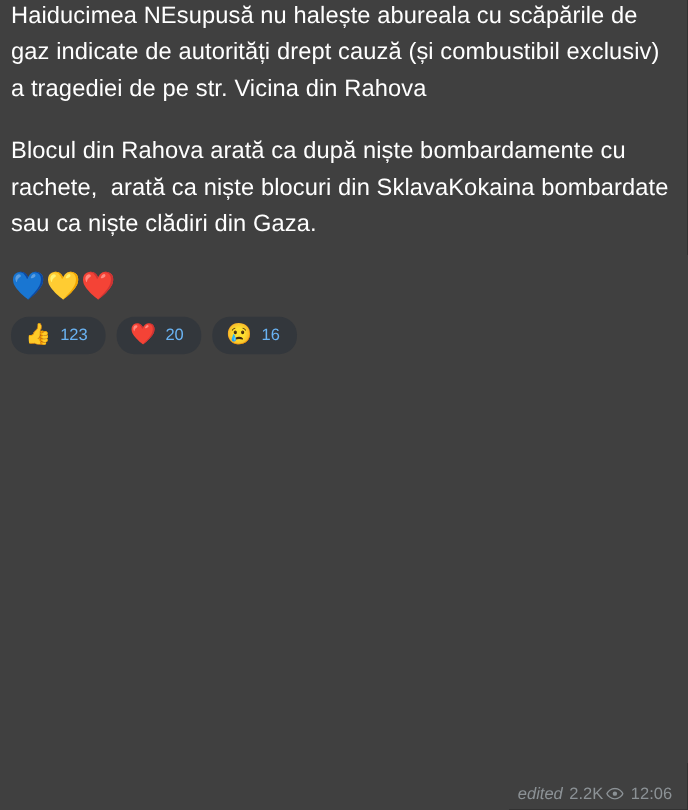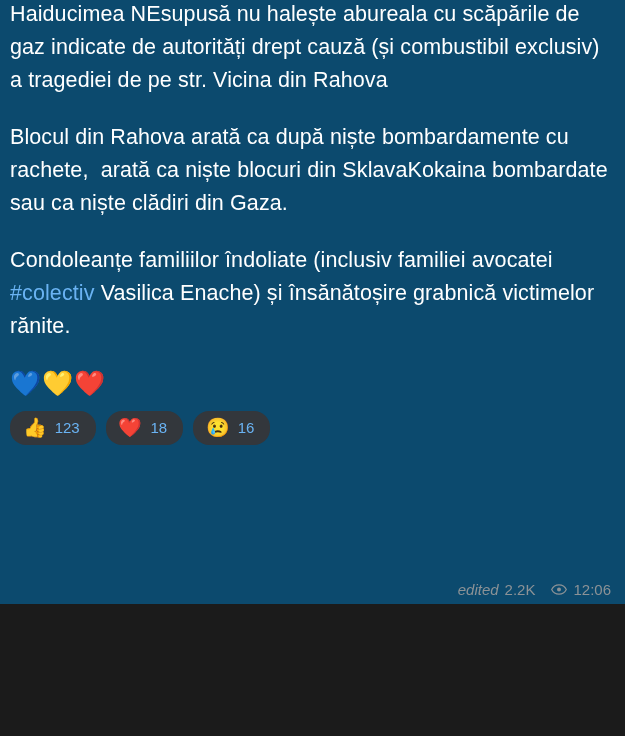--- a/index.html
+++ b/index.html
@@ -10,24 +10,24 @@
   body {
     width: 625px;
     height: 736px;
     overflow: hidden;
     font-family: "Liberation Sans", sans-serif;
     color: #ffffff;
   }
   .post {
     position: relative;
     width: 625px;
-    height: 604px;
+    height: 736px;
     box-sizing: border-box;
     padding: 0px 12px 0 10px;
-    background: #0c4a6e;
+    background: #404040;
   }
   .msg-body {
     font-size: 21.5px;
     line-height: 33px;
     letter-spacing: 0.1px;
     color: #ffffff;
     padding-top: 2px;
   }
   .para {
     margin: 0 0 24px 0;
@@ -80,53 +80,52 @@
     gap: 6px;
     font-size: 15px;
     color: #8c9296;
   }
   .meta .edited {
     font-style: italic;
   }
   .meta .views {
     display: flex;
     align-items: center;
-    gap: 16px;
+    gap: 3px;
   }
   .eye-icon {
     display: inline-block;
     width: 16px;
     height: 11px;
     position: relative;
   }
   .eye-icon svg { display: block; }
   .time {
     color: #8c9296;
   }
 </style>
 </head>
 <body>
 
 <div class="post">
 
   <div class="msg-body">
     <p class="para">Haiducimea NEsupusă nu halește abureala cu scăpările de gaz indicate de autorități drept cauză (și combustibil exclusiv) a tragediei de pe str. Vicina din Rahova</p>
     <p class="para">Blocul din Rahova arată ca după niște bombardamente cu rachete,  arată ca niște blocuri din SklavaKokaina bombardate sau ca niște clădiri din Gaza.</p>
-    <p class="para"><span>Condoleanțe familiilor îndoliate (inclusiv familiei avocatei </span><span class="hashtag">#colectiv</span><span> Vasilica Enache) și însănătoșire grabnică victimelor rănite.</span></p>
     <div class="emoji-line">💙💛❤️</div>
   </div>
 
   <div class="reactions">
     <div class="reaction">
       <span class="r-emoji">👍</span>
       <span class="r-count">123</span>
     </div>
     <div class="reaction">
       <span class="r-emoji">❤️</span>
-      <span class="r-count">18</span>
+      <span class="r-count">20</span>
     </div>
     <div class="reaction">
       <span class="r-emoji">😢</span>
       <span class="r-count">16</span>
     </div>
   </div>
 
   <div class="meta">
     <span class="edited">edited</span>
     <span class="views">

